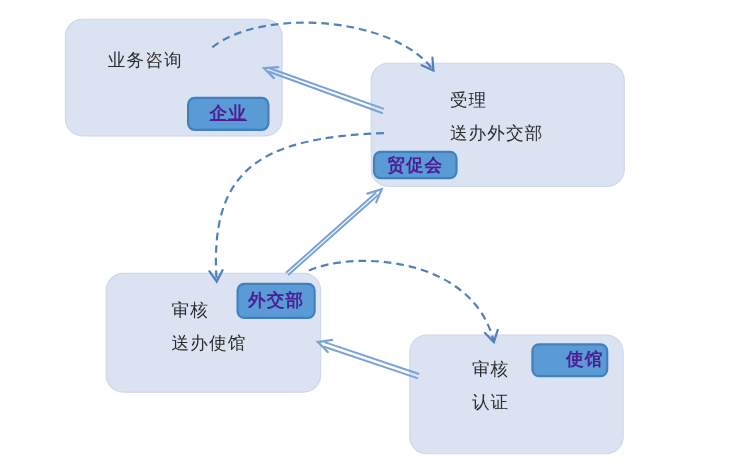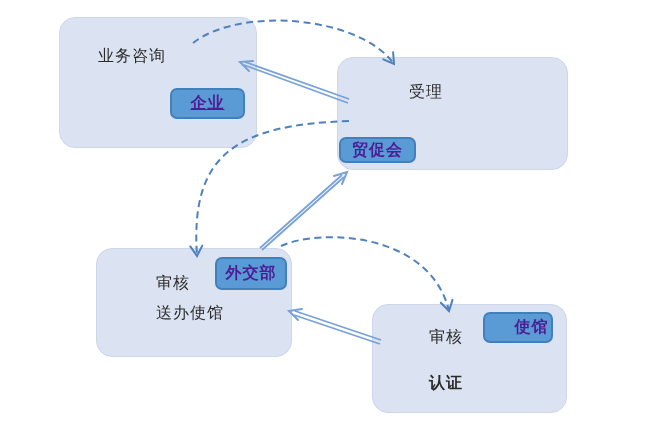--- a/index.html
+++ b/index.html
@@ -26,36 +26,37 @@
   }
   .dashed-arc{fill:none;stroke:#4f81bd;stroke-width:2;stroke-dasharray:7 4.5;}
   .dbl{fill:none;stroke:#78a2d8;stroke-width:1.8;}
   .dbl-head{fill:none;stroke:#78a2d8;stroke-width:2;stroke-linecap:round;}
 </style>
 </head>
 <body>
 
 <div id="canvas">
 
-  <div class="flow-box" style="left:59px;top:17px;width:198px;height:131px;">
+  <div class="flow-box" style="left:59px;top:17px;width:198px;height:107px;">
     <div class="box-text" style="left:38px;top:22px;">业务咨询</div>
   </div>
 
   <div class="flow-box" style="left:337px;top:57px;width:231px;height:113px;">
     <div class="box-text" style="left:71px;top:18px;">受理</div>
+    <div class="box-text" style="left:71px;top:48px;">送办外交部</div>
   </div>
 
   <div class="flow-box" style="left:96px;top:248px;width:196px;height:109px;">
     <div class="box-text" style="left:59px;top:18px;">审核</div>
     <div class="box-text" style="left:59px;top:48px;text-align:right;">送办使馆</div>
   </div>
 
   <div class="flow-box" style="left:372px;top:304px;width:195px;height:109px;">
     <div class="box-text" style="left:56px;top:16px;">审核</div>
-    <div class="box-text" style="left:56px;top:62px;font-weight:bold;">认证</div>
+    <div class="box-text" style="left:56px;top:46px;">认证</div>
   </div>
 
   <div class="tag underlined" style="left:170px;top:88px;width:75px;height:31px;">
     <span>企业</span>
   </div>
   <div class="tag" style="left:215px;top:257px;width:72px;height:33px;">
     <span>外交部</span>
   </div>
   <div class="tag" style="left:339px;top:137px;width:77px;height:26px;">
     <span>贸促会</span>

